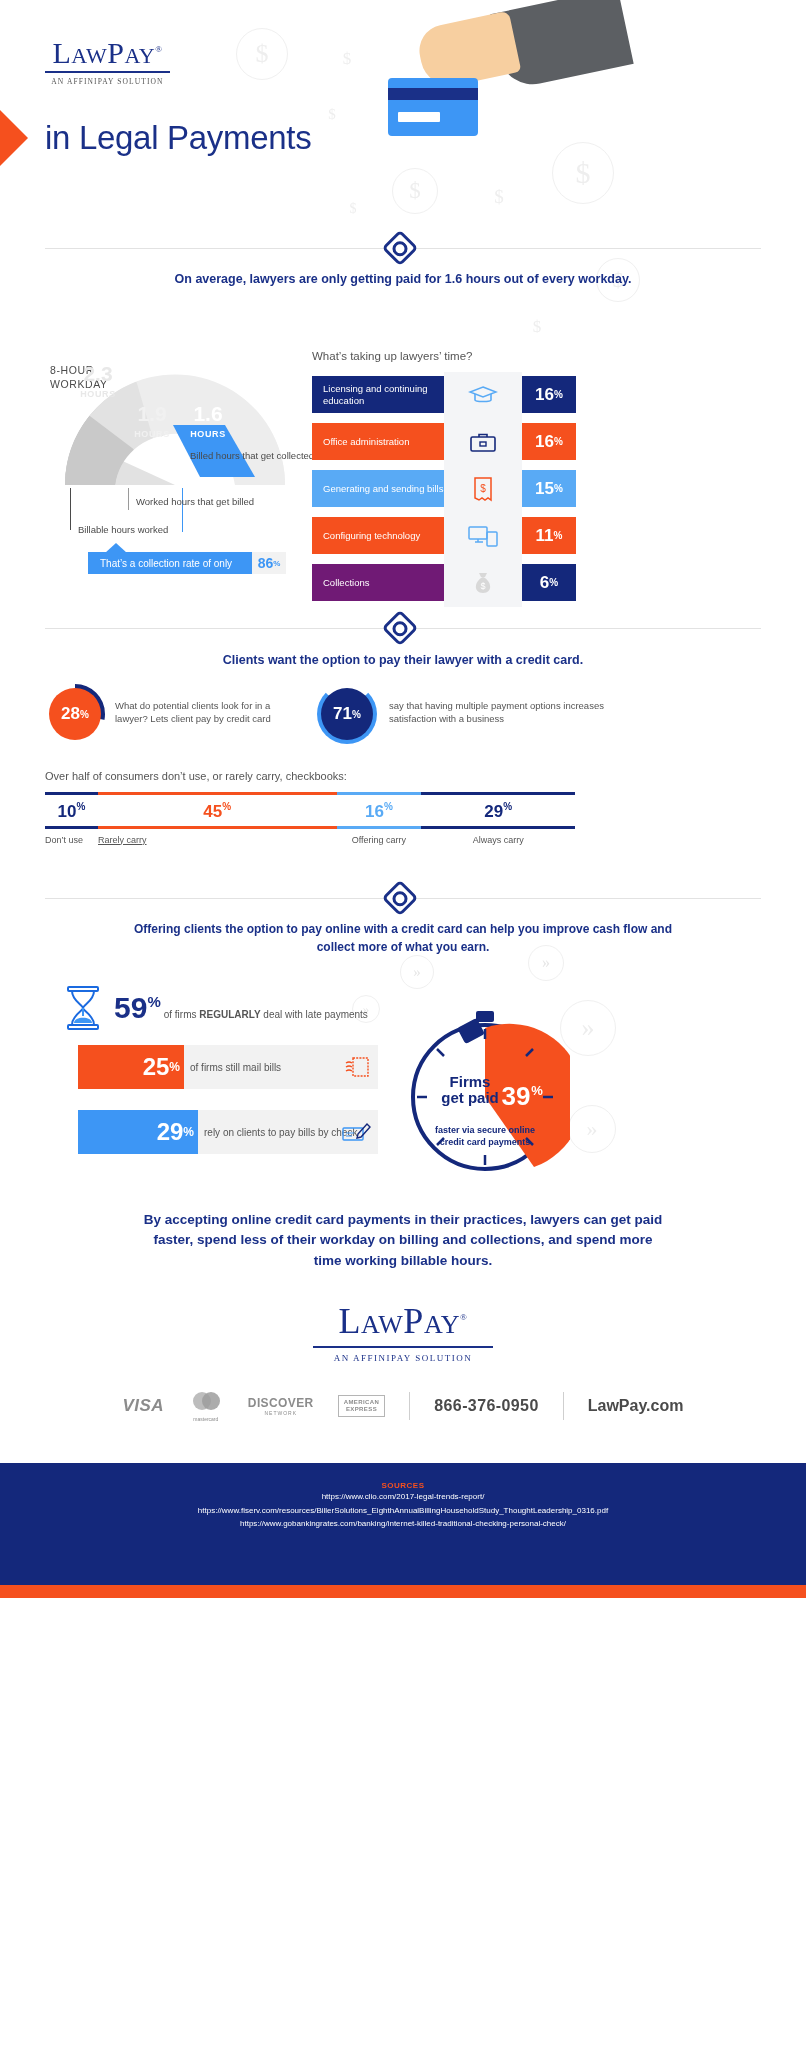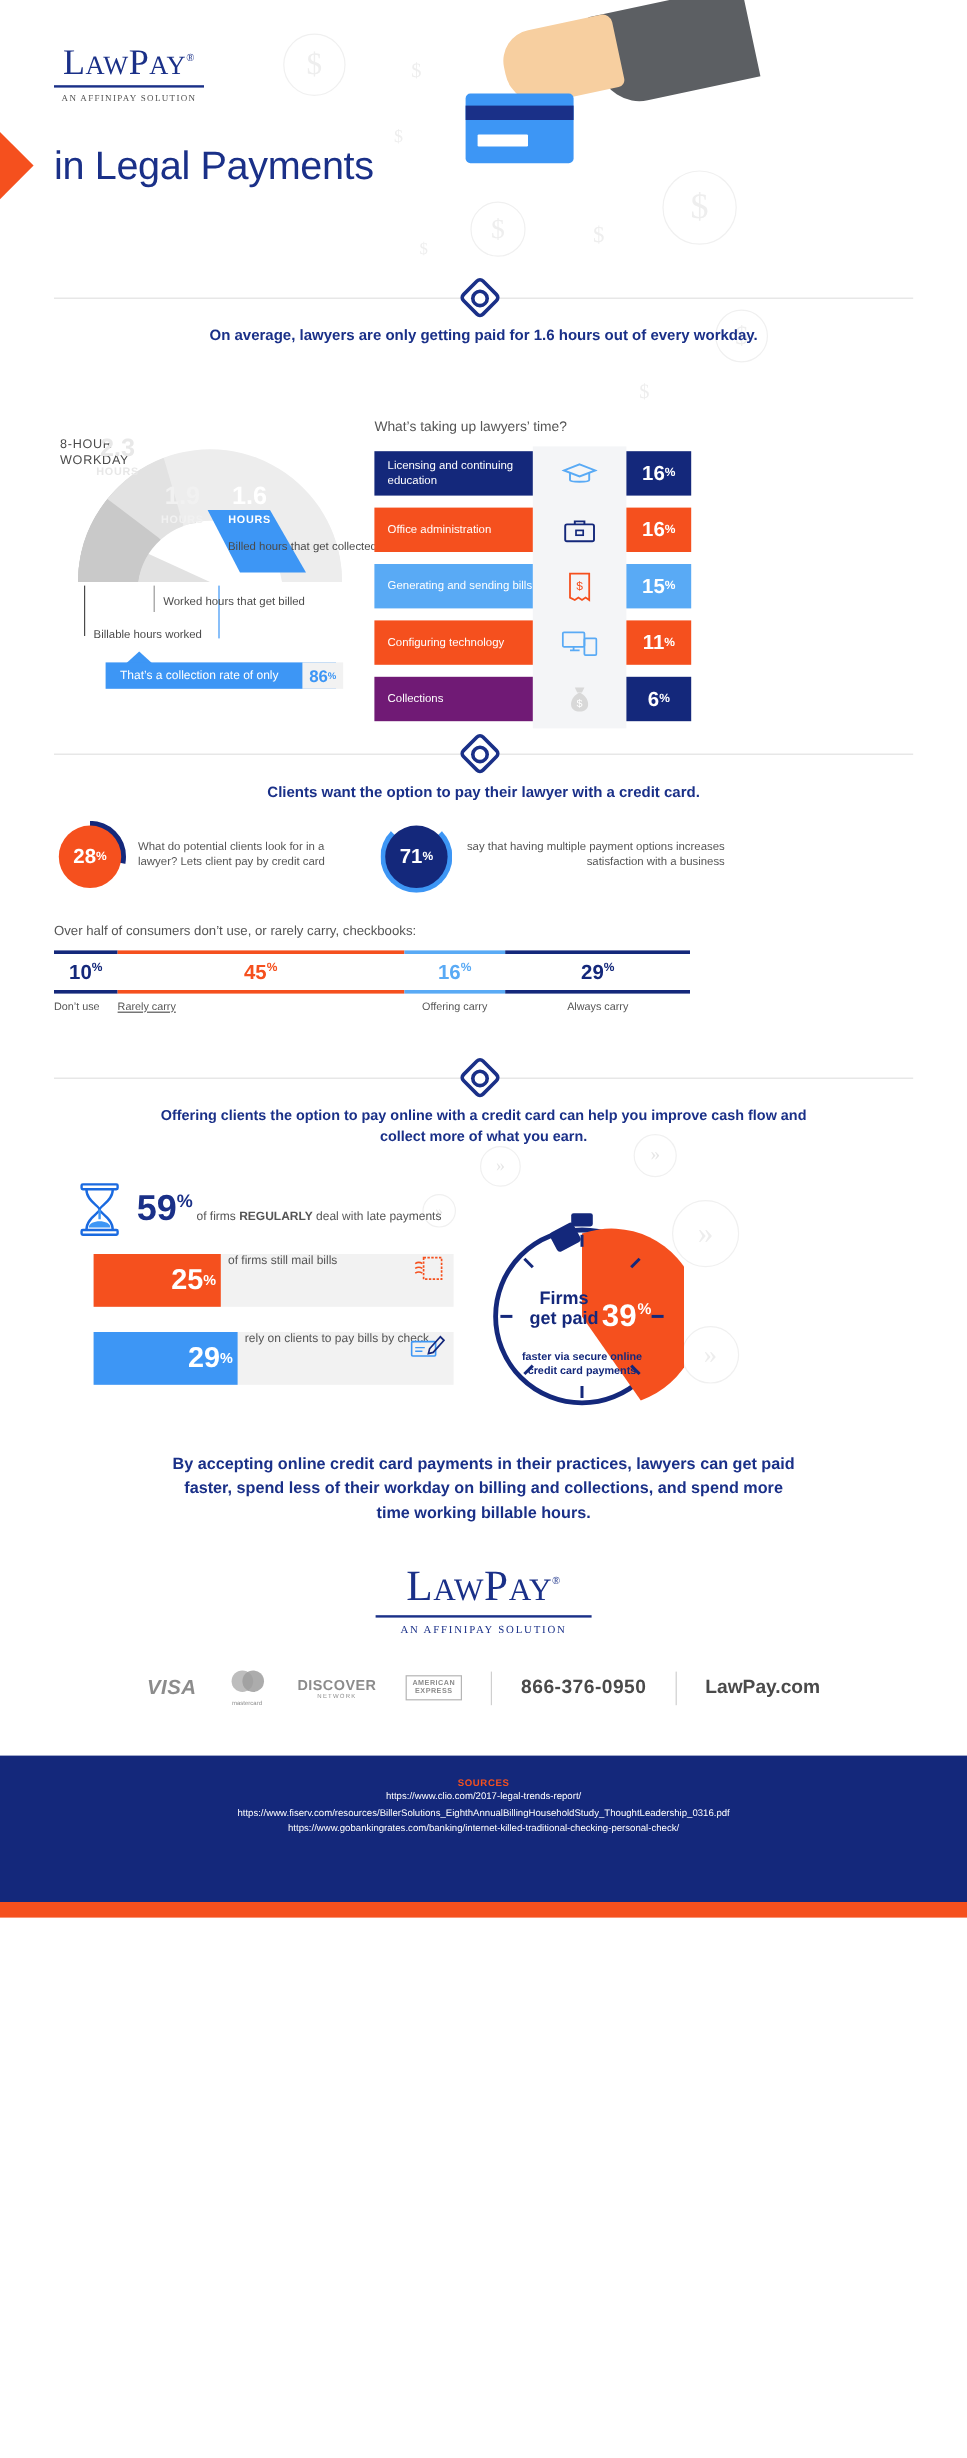--- a/index.html
+++ b/index.html
@@ -146,21 +146,21 @@
   
   .lp-statement {
     position:absolute; left:45px; top:920px; width:716px; text-align:center;
     color:#1a3088; font-size:12px; font-weight:bold; line-height:1.5;
   }
   .hourglass-row { position:absolute; left:62px; top:985px; display:flex; align-items:center; }
   .hg-num { font-size:30px; font-weight:bold; color:#1a3088; line-height:1; }
   .hg-num sup { font-size:15px; }
   .hg-text { font-size:10px; color:#555; margin-left:3px; }
 
-  .mbar { position:absolute; height:44px; background:#f2f2f2; display:flex; align-items:flex-start; }
+  .mbar { position:absolute; height:44px; background:#f2f2f2; display:flex; align-items:center; }
   .mbar-fill { height:100%; display:flex; align-items:center; justify-content:flex-end;
     padding-right:4px; color:#fff; font-size:24px; font-weight:bold; }
   .mbar-fill sup { font-size:12px; }
   .mbar-text { font-size:10px; color:#555; margin-left:6px; }
 
   
   .sw { position:absolute; left:400px; top:1005px; width:170px; height:170px; }
 
   
   .conclusion {
@@ -419,21 +419,21 @@
     </div>
     <div class="stat-text" style="left:70px;top:12px;width:190px;">
       <span>What do potential clients look for in a lawyer? Lets client pay by credit card</span>
     </div>
 
     <div class="ring" style="left:272px;top:-4px;border:5px solid #3d96f5;border-top-color:transparent;"></div>
     <div class="stat-circle" style="left:276px;top:0px;background:#14287b;">
       <span>71</span>
         <sup>%</sup>
     </div>
-    <div class="stat-text" style="left:344px;top:12px;width:215px;text-align:right;">
+    <div class="stat-text" style="left:344px;top:12px;width:215px;">
       <span>say that having multiple payment options increases satisfaction with a business</span>
     </div>
   </div>
 
   <div class="cb-wrap">
     <div class="cb-title">Over half of consumers don’t use, or rarely carry, checkbooks:</div>
     <div class="cb-bar">
       <div style="width:10%;background:#14287b;"></div>
       <div style="width:45%;background:#f5501e;"></div>
       <div style="width:16%;background:#59aaf5;"></div>

